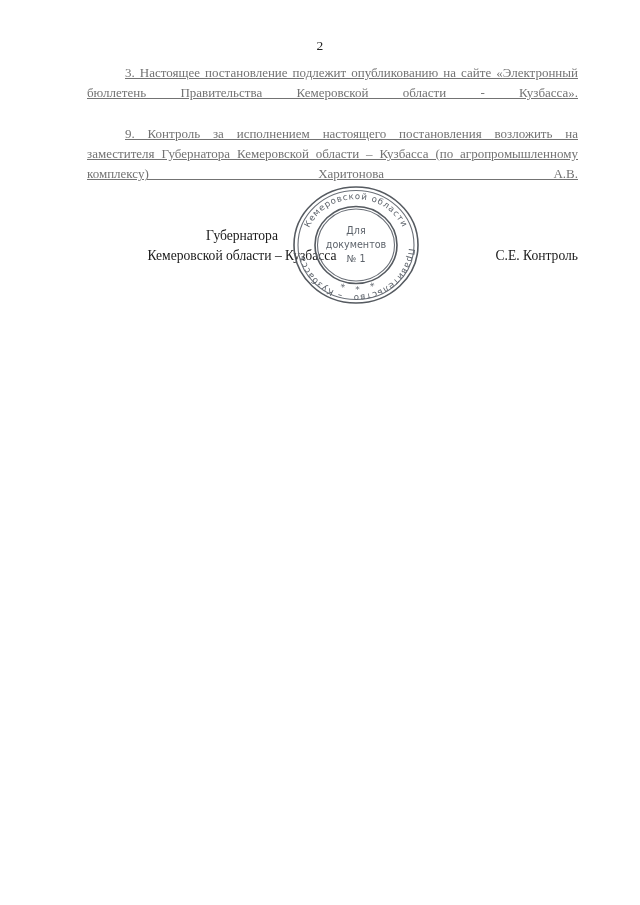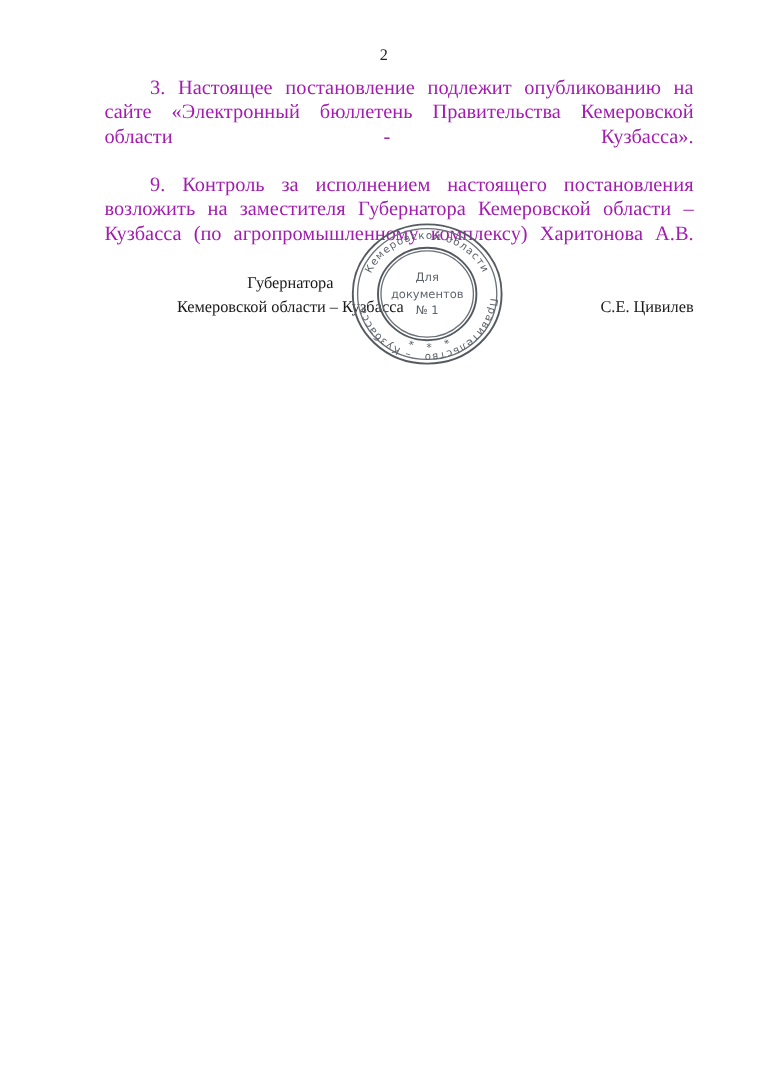--- a/index.html
+++ b/index.html
@@ -40,27 +40,28 @@
   
   .body-block {
     position: absolute;
     left: 87px;
     top: 63px;
     width: 491px;
   }
 
   .para {
     margin: 0 0 0 0;
-    font-size: 17px;
+    font-size: 13px;
     line-height: 20.3px;
     text-align: justify;
     text-indent: 38px;
-    color: #a21caf;
+    color: #737373;
     text-justify: inter-word;
     hyphens: none;
+    text-decoration: underline;
   }
   .para + .para { margin-top: 0px; }
 
   
   .para::after {
     content: "";
     display: inline-block;
     width: 100%;
   }
 
@@ -149,21 +150,21 @@
   <div class="body-block">
     <p class="para">3. Настоящее постановление подлежит опубликованию на сайте «Электронный бюллетень Правительства Кемеровской области - Кузбасса».</p>
     <p class="para">9. Контроль за исполнением настоящего постановления возложить на заместителя Губернатора Кемеровской области – Кузбасса (по агропромышленному комплексу) Харитонова А.В.</p>
   </div>
 
   <div class="sig-block">
     <div class="sig-left">
       <div class="sig-title">Губернатора</div>
       <div class="sig-org">Кемеровской области – Кузбасса</div>
     </div>
-    <div class="sig-name">С.Е. Цивилев</div>
+    <div class="sig-name">С.Е. Контроль</div>
   </div>
 
   <div class="stamp">
     <svg viewBox="0 0 130 122" xmlns="http://www.w3.org/2000/svg" aria-hidden="true">
       <defs>
 
         <path id="arcTop" d="M 14,63 A 51,48 0 0 1 116,63" fill="none"></path>
 
         <path id="arcBottom" d="M 118,61 A 53,50 0 0 1 12,61" fill="none"></path>
 

